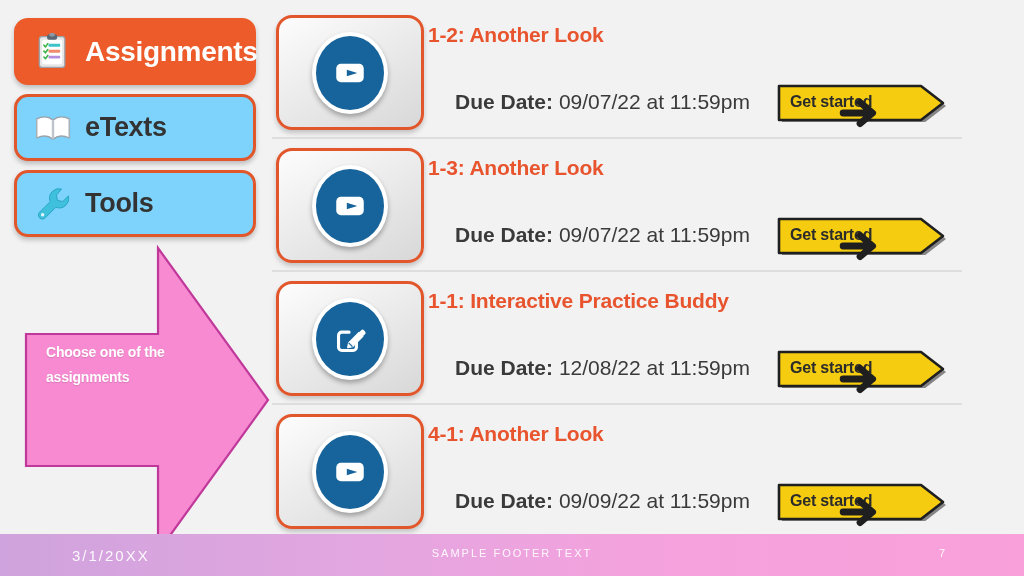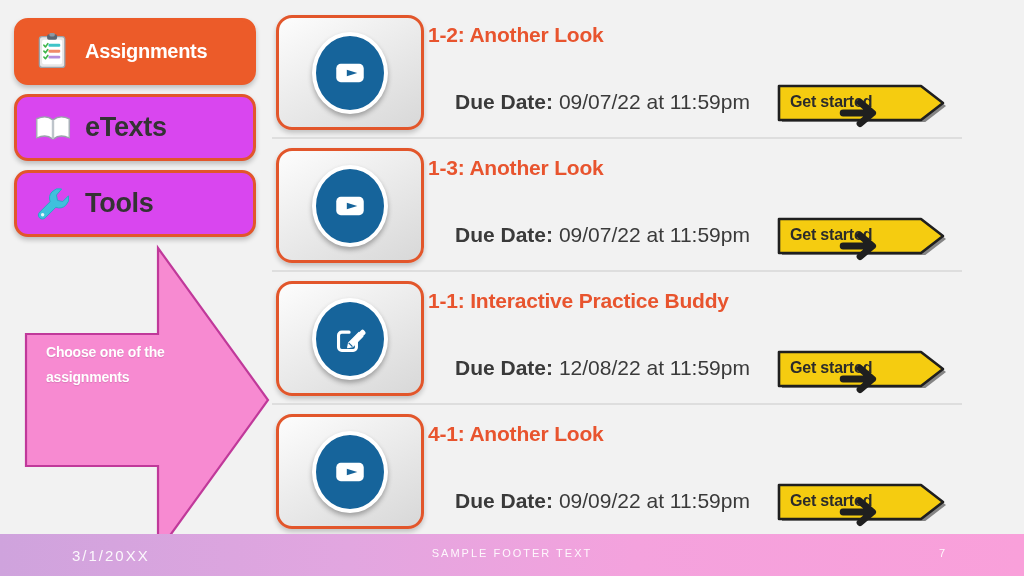--- a/index.html
+++ b/index.html
@@ -22,21 +22,21 @@
     position: absolute; left: 14px; top: 18px;
     width: 242px;
     display: flex; flex-direction: column; gap: 9px;
     z-index: 6;
   }
   .nav-btn {
     position: relative;
     height: 67px;
     border-radius: 14px;
     border: 3px solid #e2562b;
-    background: #d946ef;
+    background: #7dd3fc;
     display: flex; align-items: center;
     padding-left: 14px;
     box-shadow: 0 3px 5px rgba(0,0,0,.22);
     cursor: pointer;
   }
   .nav-btn.active {
     background: #ec5b29;
     border-color: #ec5b29;
   }
   .nav-btn .nav-ico {
@@ -46,21 +46,21 @@
   }
   .nav-btn .nav-label {
     margin-left: 10px;
     font-size: 27px;
     font-weight: bold;
     color: #333333;
     letter-spacing: -.3px;
   }
   .nav-btn.active .nav-label {
     color: #ffffff;
-    font-size: 20px;
+    font-size: 28px;
   }
 
   
   .arrow-callout {
     position: absolute;
     left: 22px; top: 244px;
     width: 250px; height: 312px;
     z-index: 4;
   }
   .arrow-callout svg { display: block; width: 250px; height: 312px; }

